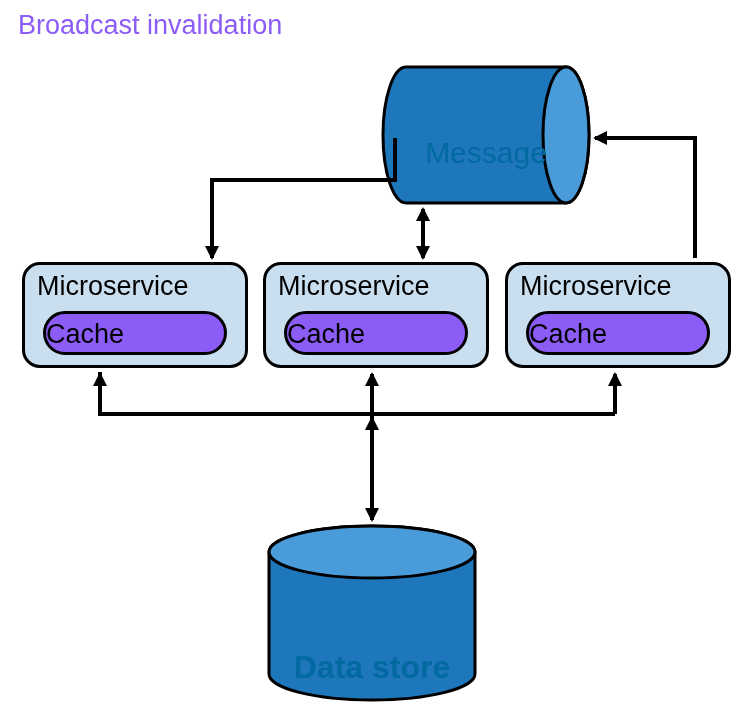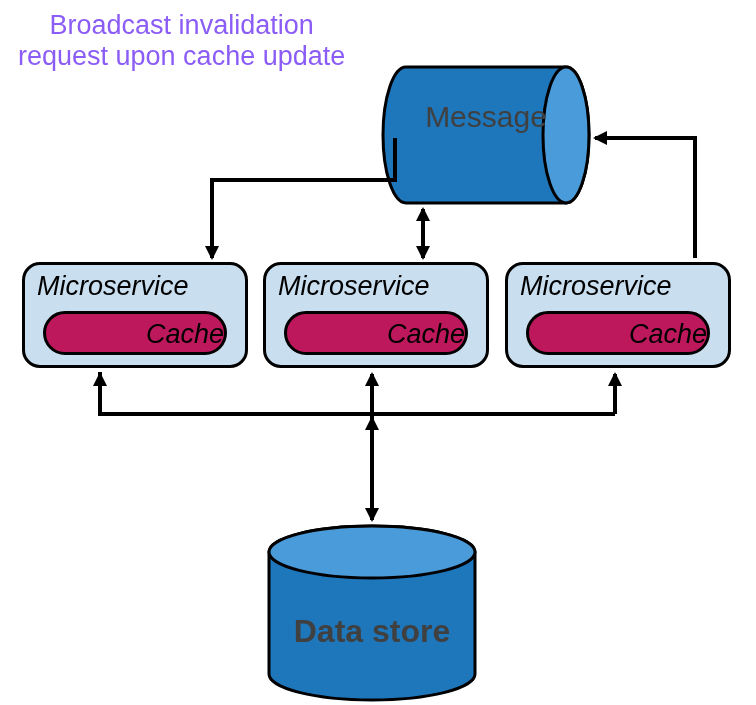--- a/index.html
+++ b/index.html
@@ -19,25 +19,26 @@
       color: #8b5cf6;
       text-align: center;
       margin-top: 8px;
     }
     .cylinder {
       position: absolute;
     }
     .cylinder svg { display: block; }
     .cyl-label {
       position: absolute;
-      color: #404040;
+      color: #0369a1;
       font-size: 30px;
       text-align: center;
       width: 100%;
       line-height: 1.1;
+      margin-top: 36px;
     }
     .broker {
       left: 381px;
       top: 65px;
       width: 210px;
       height: 140px;
     }
     .broker .cyl-label {
       top: 35px;
     }
@@ -53,61 +54,59 @@
       font-weight: bold;
     }
     .ms-box {
       position: absolute;
       width: 226px;
       height: 106px;
       top: 262px;
       background: #c9deef;
       border: 3px solid #000;
       border-radius: 18px;
-      font-style: italic;
     }
     .ms1 { left: 22px; }
     .ms2 { left: 263px; }
     .ms3 { left: 505px; }
     .ms-label {
       position: absolute;
       top: 6px;
       left: 12px;
       font-size: 27px;
       color: #000;
     }
     .cache {
       position: absolute;
       top: 46px;
       left: 18px;
       right: 18px;
       height: 44px;
-      background: #be185d;
+      background: #8b5cf6;
       border: 3px solid #000;
       border-radius: 22px;
-      text-align: right;
+      text-align: left;
       font-size: 27px;
       line-height: 40px;
       color: #000;
     }
     svg.arrows {
       position: absolute;
       top: 0;
       left: 0;
       width: 756px;
       height: 705px;
       pointer-events: none;
     }
   </style>
 </head>
 <body>
 
 <div class="caption">
   <span>Broadcast invalidation</span><br>
-  <span>request upon cache update</span>
 </div>
 
 <div class="cylinder broker">
   <svg width="210" height="140" viewBox="0 0 210 140">
     <path d="M 25 2 L 185 2 A 23 68 0 0 1 185 138 L 25 138 A 23 68 0 0 1 25 2 Z" fill="#1e76bb" stroke="#000" stroke-width="3"></path>
     <ellipse cx="185" cy="70" rx="23" ry="68" fill="#4a9bd9" stroke="#000" stroke-width="3"></ellipse>
   </svg>
   <div class="cyl-label">
     <span>Message</span><br>
   </div>

